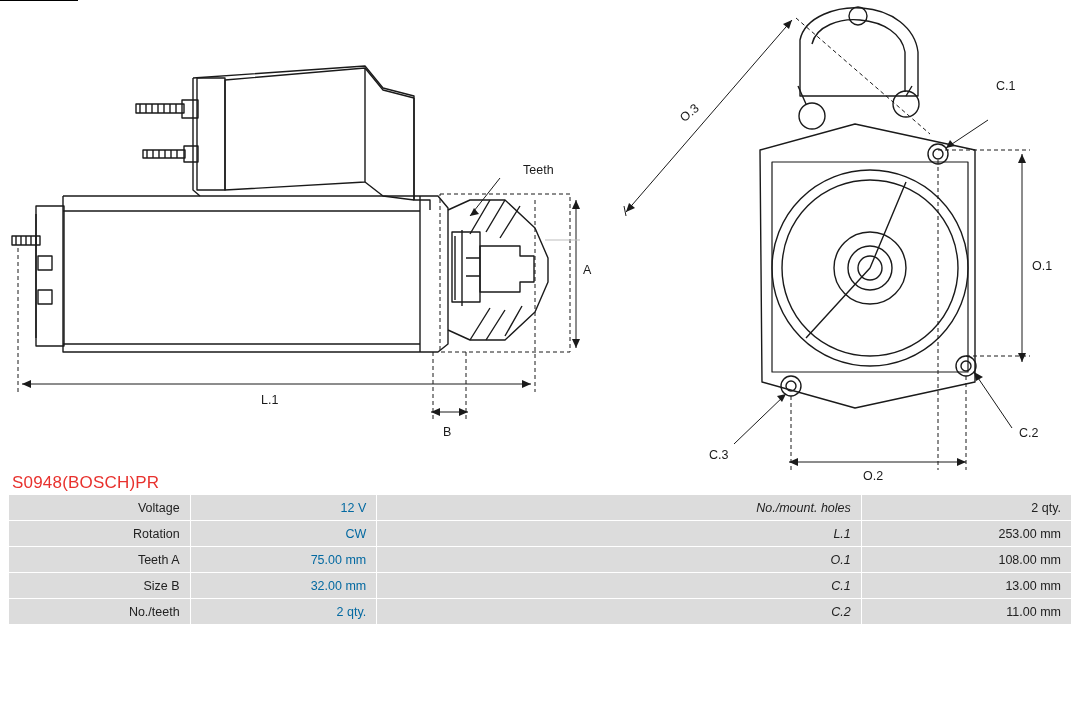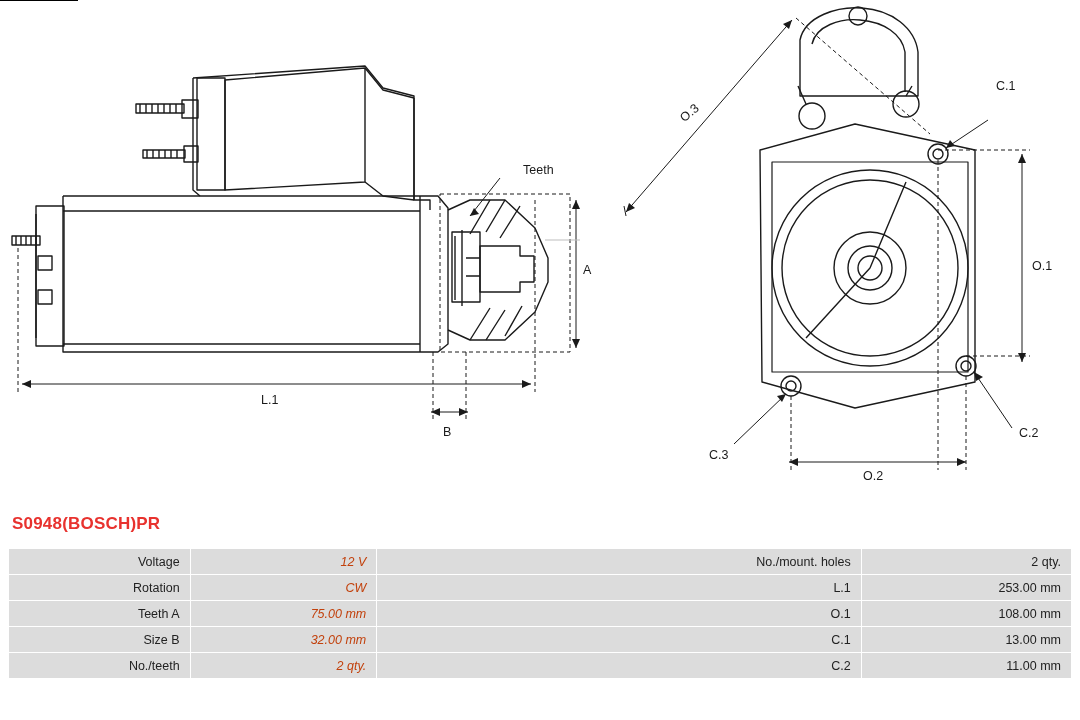--- a/index.html
+++ b/index.html
@@ -7,38 +7,38 @@
     width:1080px;height:720px;
     background:#ffffff;
     font-family:"Liberation Sans", sans-serif;
     color:#000;
     position:relative;
     overflow:hidden;
   }
   .topline{position:absolute;left:0;top:0;width:78px;height:1px;background:#000;}
   .drawing{position:absolute;left:0;top:0;width:1080px;height:490px;}
   .part-title{
-    position:absolute;left:12px;top:514px;
-    font-size:17px;color:#e8322e;letter-spacing:0.2px;font-weight:bold;
+    position:absolute;left:12px;top:473px;
+    font-size:17px;color:#e8322e;letter-spacing:0.2px;
   }
   .spec-table{
-    position:absolute;left:8px;top:548px;width:1064px;
+    position:absolute;left:8px;top:494px;width:1064px;
     border-collapse:collapse;
     font-size:12.5px;
   }
   .spec-table td{
     border:1px solid #ffffff;
     background:#dcdcdc;
     height:25px;
     padding:0 10px;
     white-space:nowrap;
   }
   .lbl{text-align:right;width:170px;color:#222;}
-  .val{text-align:right;width:175px;background:#ffffff;color:#c2410c;font-style:italic;}
-  .lbl2{text-align:right;width:495px;color:#222;}
+  .val{text-align:right;width:175px;background:#ffffff;color:#0369a1;}
+  .lbl2{text-align:right;width:495px;color:#222;font-style:italic;}
   .val2{text-align:right;width:200px;background:#ffffff;color:#222;margin-left:28px;}
   svg text{font-family:"Liberation Sans", sans-serif;}
 </style>
 </head>
 <body>
 
 <div class="topline"></div>
 
 <div class="drawing">
 <svg width="1080" height="490" viewBox="0 0 1080 490">

